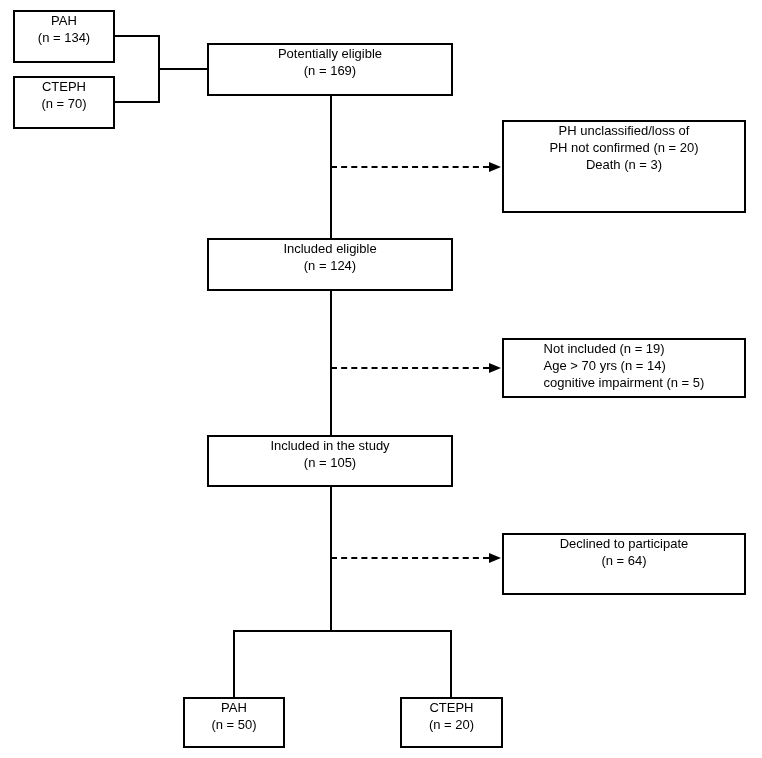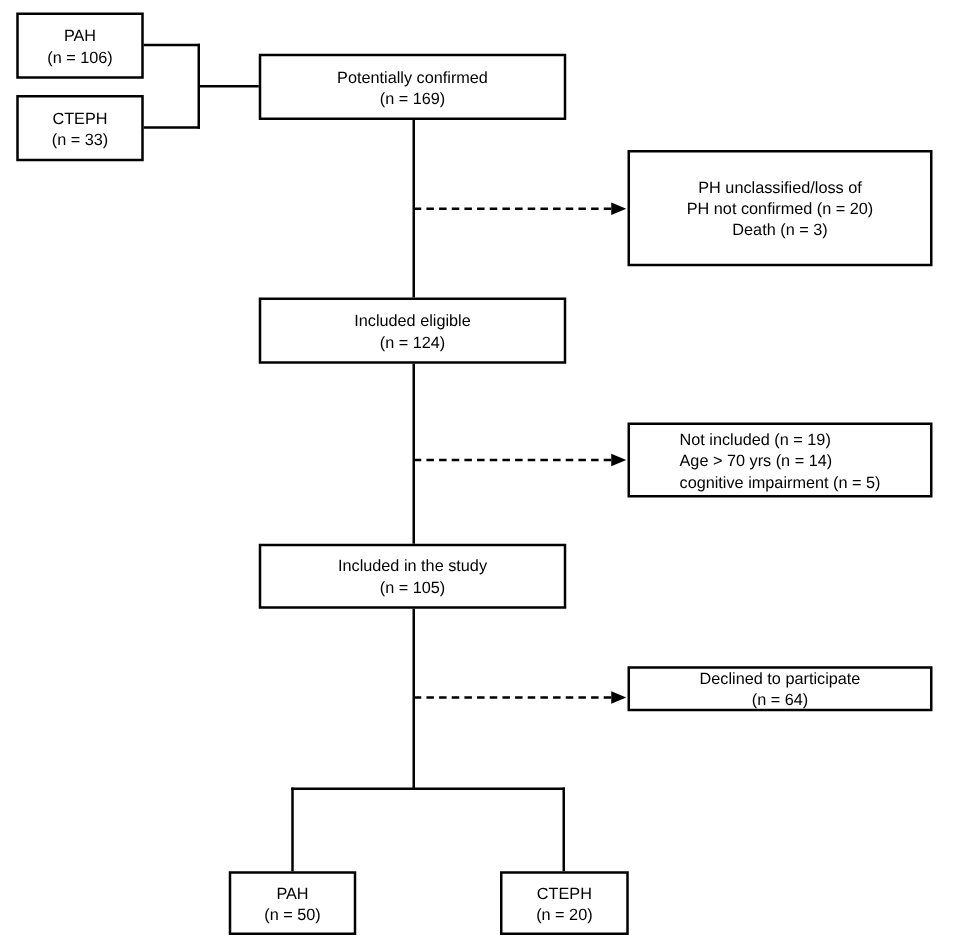--- a/index.html
+++ b/index.html
@@ -16,21 +16,20 @@
     font-size: 13px;
     color: #000000;
     overflow: hidden;
   }
   .box {
     position: absolute;
     box-sizing: border-box;
     border: 2px solid #000000;
     background: #ffffff;
     display: flex;
-    align-items: center;
     justify-content: center;
   }
   .box-lines {
     text-align: center;
     line-height: 17px;
   }
   .box-lines.align-left {
     text-align: left;
   }
   .box-lines div {
@@ -61,21 +60,21 @@
   }
 
   
   .b-src-pah      { left: 13px;  top: 10px;  width: 102px; height: 53px; }
   .b-src-cteph    { left: 13px;  top: 76px;  width: 102px; height: 53px; }
   .b-stage-0      { left: 207px; top: 43px;  width: 246px; height: 53px; }
   .b-stage-1      { left: 207px; top: 238px; width: 246px; height: 53px; }
   .b-stage-2      { left: 207px; top: 435px; width: 246px; height: 52px; }
   .b-excl-0       { left: 502px; top: 120px; width: 244px; height: 93px; }
   .b-excl-1       { left: 502px; top: 338px; width: 244px; height: 60px; }
-  .b-excl-2       { left: 502px; top: 533px; width: 244px; height: 36px; }
+  .b-excl-2       { left: 502px; top: 533px; width: 244px; height: 62px; }
   .b-out-pah      { left: 183px; top: 697px; width: 102px; height: 51px; }
   .b-out-cteph    { left: 400px; top: 697px; width: 103px; height: 51px; }
 
   
   .l-src-pah-h    { left: 115px; top: 35px;  width: 45px; }
   .l-src-cteph-h  { left: 115px; top: 101px; width: 45px; }
   .l-src-v        { left: 158px; top: 35px;  height: 68px; }
   .l-src-to-stage { left: 160px; top: 68px;  width: 47px; }
   .l-main-v-0     { left: 330px; top: 96px;  height: 142px; }
   .l-main-v-1     { left: 330px; top: 291px; height: 144px; }
@@ -92,33 +91,33 @@
   .a-head-2       { left: 489px; top: 553px; }
 </style>
 </head>
 <body>
 
 <div class="canvas">
 
   <div class="box b-src-pah">
     <div class="box-lines">
       <div>PAH</div>
-      <div>(n = 106)</div>
+      <div>(n = 134)</div>
     </div>
   </div>
   <div class="box b-src-cteph">
     <div class="box-lines">
       <div>CTEPH</div>
-      <div>(n = 33)</div>
+      <div>(n = 70)</div>
     </div>
   </div>
 
   <div class="box b-stage-0">
     <div class="box-lines">
-      <div>Potentially confirmed</div>
+      <div>Potentially eligible</div>
       <div>(n = 169)</div>
     </div>
   </div>
   <div class="box b-stage-1">
     <div class="box-lines">
       <div>Included eligible</div>
       <div>(n = 124)</div>
     </div>
   </div>
   <div class="box b-stage-2">

